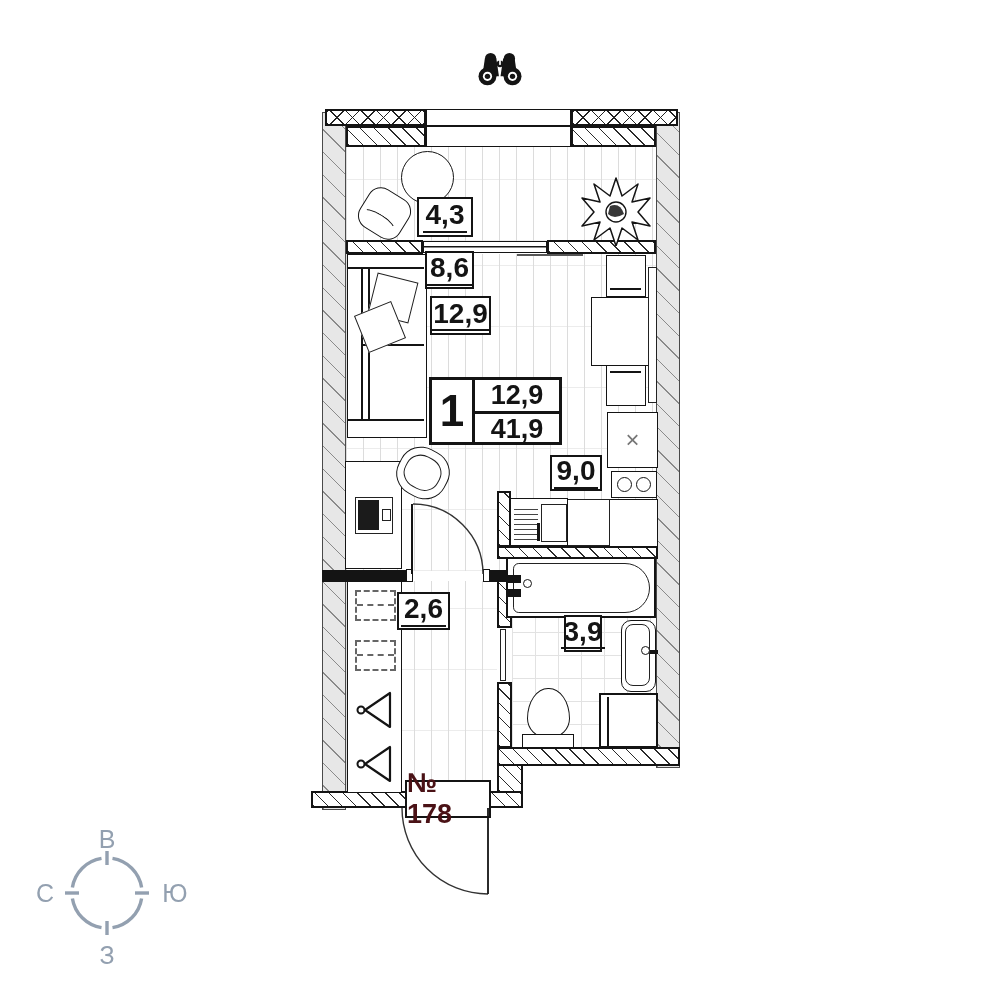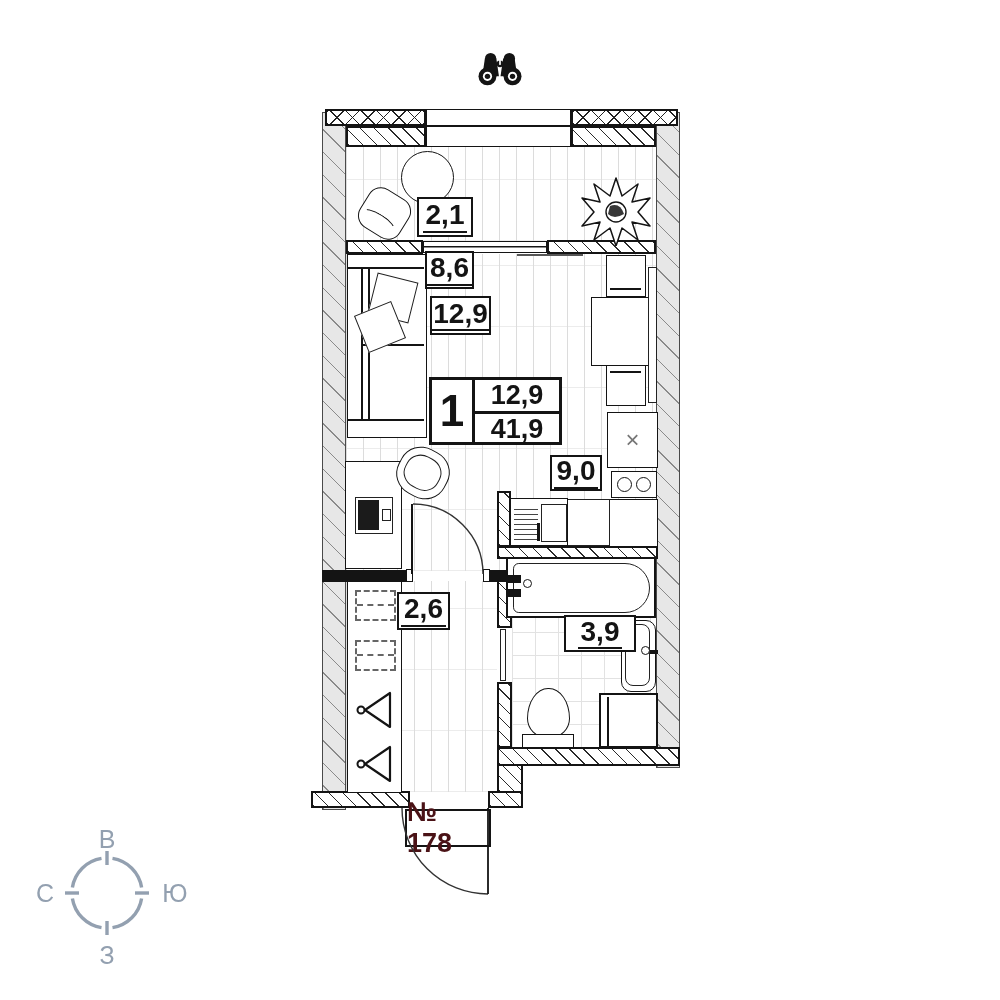--- a/index.html
+++ b/index.html
@@ -174,47 +174,47 @@
 </div>
 <div class="a blk" style="left:650px;top:650px;width:8px;height:4px"></div>
 <div class="a" style="left:641px;top:646px;width:9px;height:9px;border:1.4px solid #141414;border-radius:50%;background:#fff"></div>
 <div class="a" style="left:527px;top:688px;width:43px;height:50px;border:1.7px solid #141414;border-radius:50% 50% 46% 46% / 62% 62% 40% 40%;background:#fff"></div>
 <div class="a box" style="left:522px;top:734px;width:52px;height:14px"></div>
 <div class="a box" style="left:599px;top:693px;width:59px;height:55px;border-width:2px">
   <div class="a blk" style="left:6px;top:2px;width:2px;height:49px"></div>
 </div>
 
 <div class="a lbl" style="left:417px;top:197px;width:56px;height:40px">
-    <span>2,1</span>
+    <span>4,3</span>
   </div>
 <div class="a lbl" style="left:425px;top:251px;width:49px;height:38px">
     <span>8,6</span>
   </div>
 <div class="a lbl" style="left:430px;top:296px;width:61px;height:39px">
     <span>12,9</span>
   </div>
 <div class="a lbl" style="left:550px;top:455px;width:52px;height:36px">
     <span>9,0</span>
   </div>
 <div class="a lbl" style="left:397px;top:592px;width:53px;height:38px">
     <span>2,6</span>
   </div>
-<div class="a lbl" style="left:564px;top:615px;width:72px;height:37px">
+<div class="a lbl" style="left:564px;top:615px;width:38px;height:37px">
     <span>3,9</span>
   </div>
 
 <div class="a info" style="left:429px;top:377px;width:133px;height:68px">
   <div class="cell-rooms">1</div>
   <div class="col">
     <div>12,9</div>
     <div>41,9</div>
   </div>
 </div>
 
-<div class="a num-box" style="left:405px;top:809px;width:86px;height:38px">
+<div class="a num-box" style="left:405px;top:780px;width:86px;height:38px">
   <span>№ 178</span>
 </div>
 
 <svg class="a" style="left:0;top:0;z-index:6;pointer-events:none" width="1000" height="1000" viewBox="0 0 1000 1000">
   <path d="M413,504 A70,70 0 0 1 483,574" fill="none" stroke="#333" stroke-width="1.4"></path>
   <line x1="412" y1="504" x2="412" y2="574" stroke="#141414" stroke-width="2"></line>
   <path d="M402,808 A86,86 0 0 0 488,894" fill="none" stroke="#333" stroke-width="1.4"></path>
   <line x1="488" y1="808" x2="488" y2="894" stroke="#141414" stroke-width="1.8"></line>
 </svg>
 

